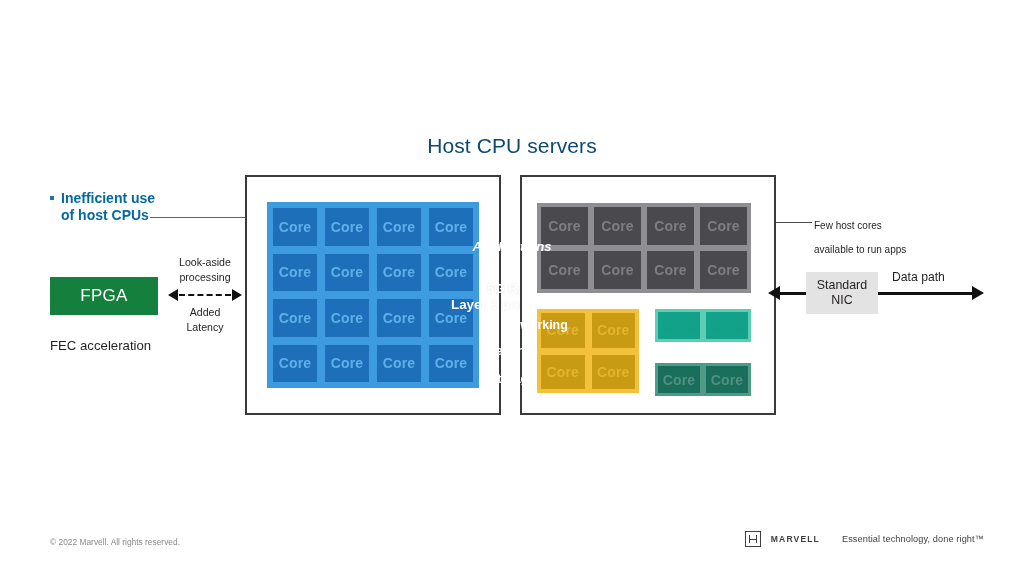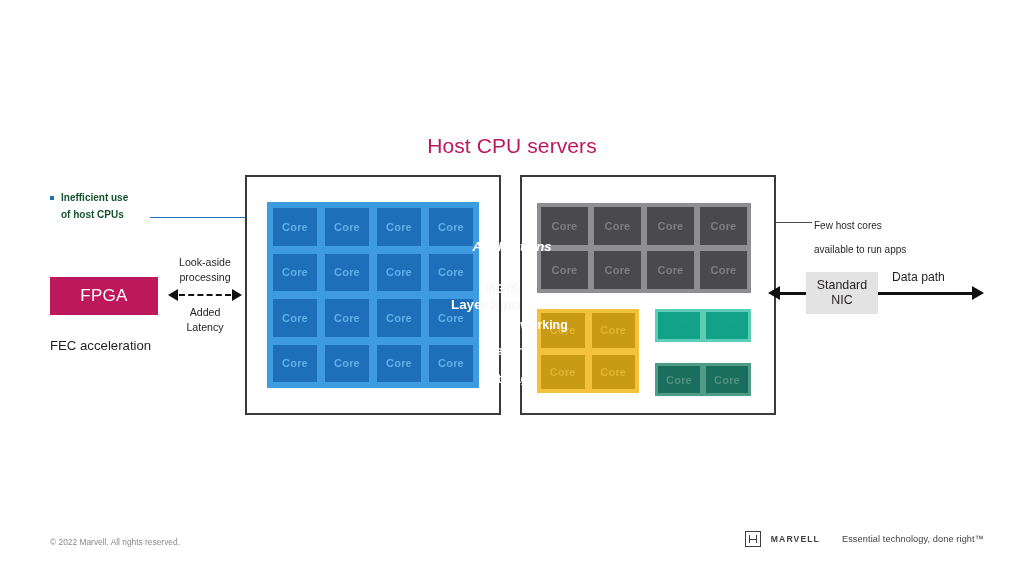--- a/index.html
+++ b/index.html
@@ -18,31 +18,31 @@
   }
 
   .abs { position: absolute; }
 
   
   #page-title {
     left: 0; right: 0;
     top: 134px;
     text-align: center;
     font-size: 21px;
-    color: #be185d;
+    color: #0c4a6e;
     letter-spacing: .1px;
   }
 
   
   #left-notes {
     left: 50px;
     top: 190px;
     width: 160px;
-    color: #14532d;
-    font-size: 10px;
+    color: #0369a1;
+    font-size: 14px;
     line-height: 16.5px;
     font-weight: 600;
   }
   #left-notes ul { margin: 0; padding: 0; list-style: none; }
   #left-notes li {
     position: relative;
     padding-left: 11px;
     margin-bottom: 1px;
   }
   #left-notes li::before {
@@ -61,21 +61,21 @@
     height: 1px;
     background: #2072b8;
   }
 
   
   #fpga-box {
     left: 50px;
     top: 277px;
     width: 108px;
     height: 38px;
-    background: #be185d;
+    background: #15803d;
     color: #ffffff;
     display: flex;
     align-items: center;
     justify-content: center;
     font-size: 17px;
     letter-spacing: .3px;
   }
   #fec-label {
     left: 50px;
     top: 338px;
@@ -127,21 +127,21 @@
   
   .core-block {
     position: absolute;
     display: grid;
     box-sizing: border-box;
   }
   .core-cell {
     display: flex;
     align-items: center;
     justify-content: center;
-    font-size: 11px;
+    font-size: 14px;
     font-weight: 700;
     letter-spacing: .2px;
   }
   .block-label {
     position: absolute;
     left: 0; right: 0;
     text-align: center;
     color: #ffffff;
     font-weight: 700;
     pointer-events: none;

